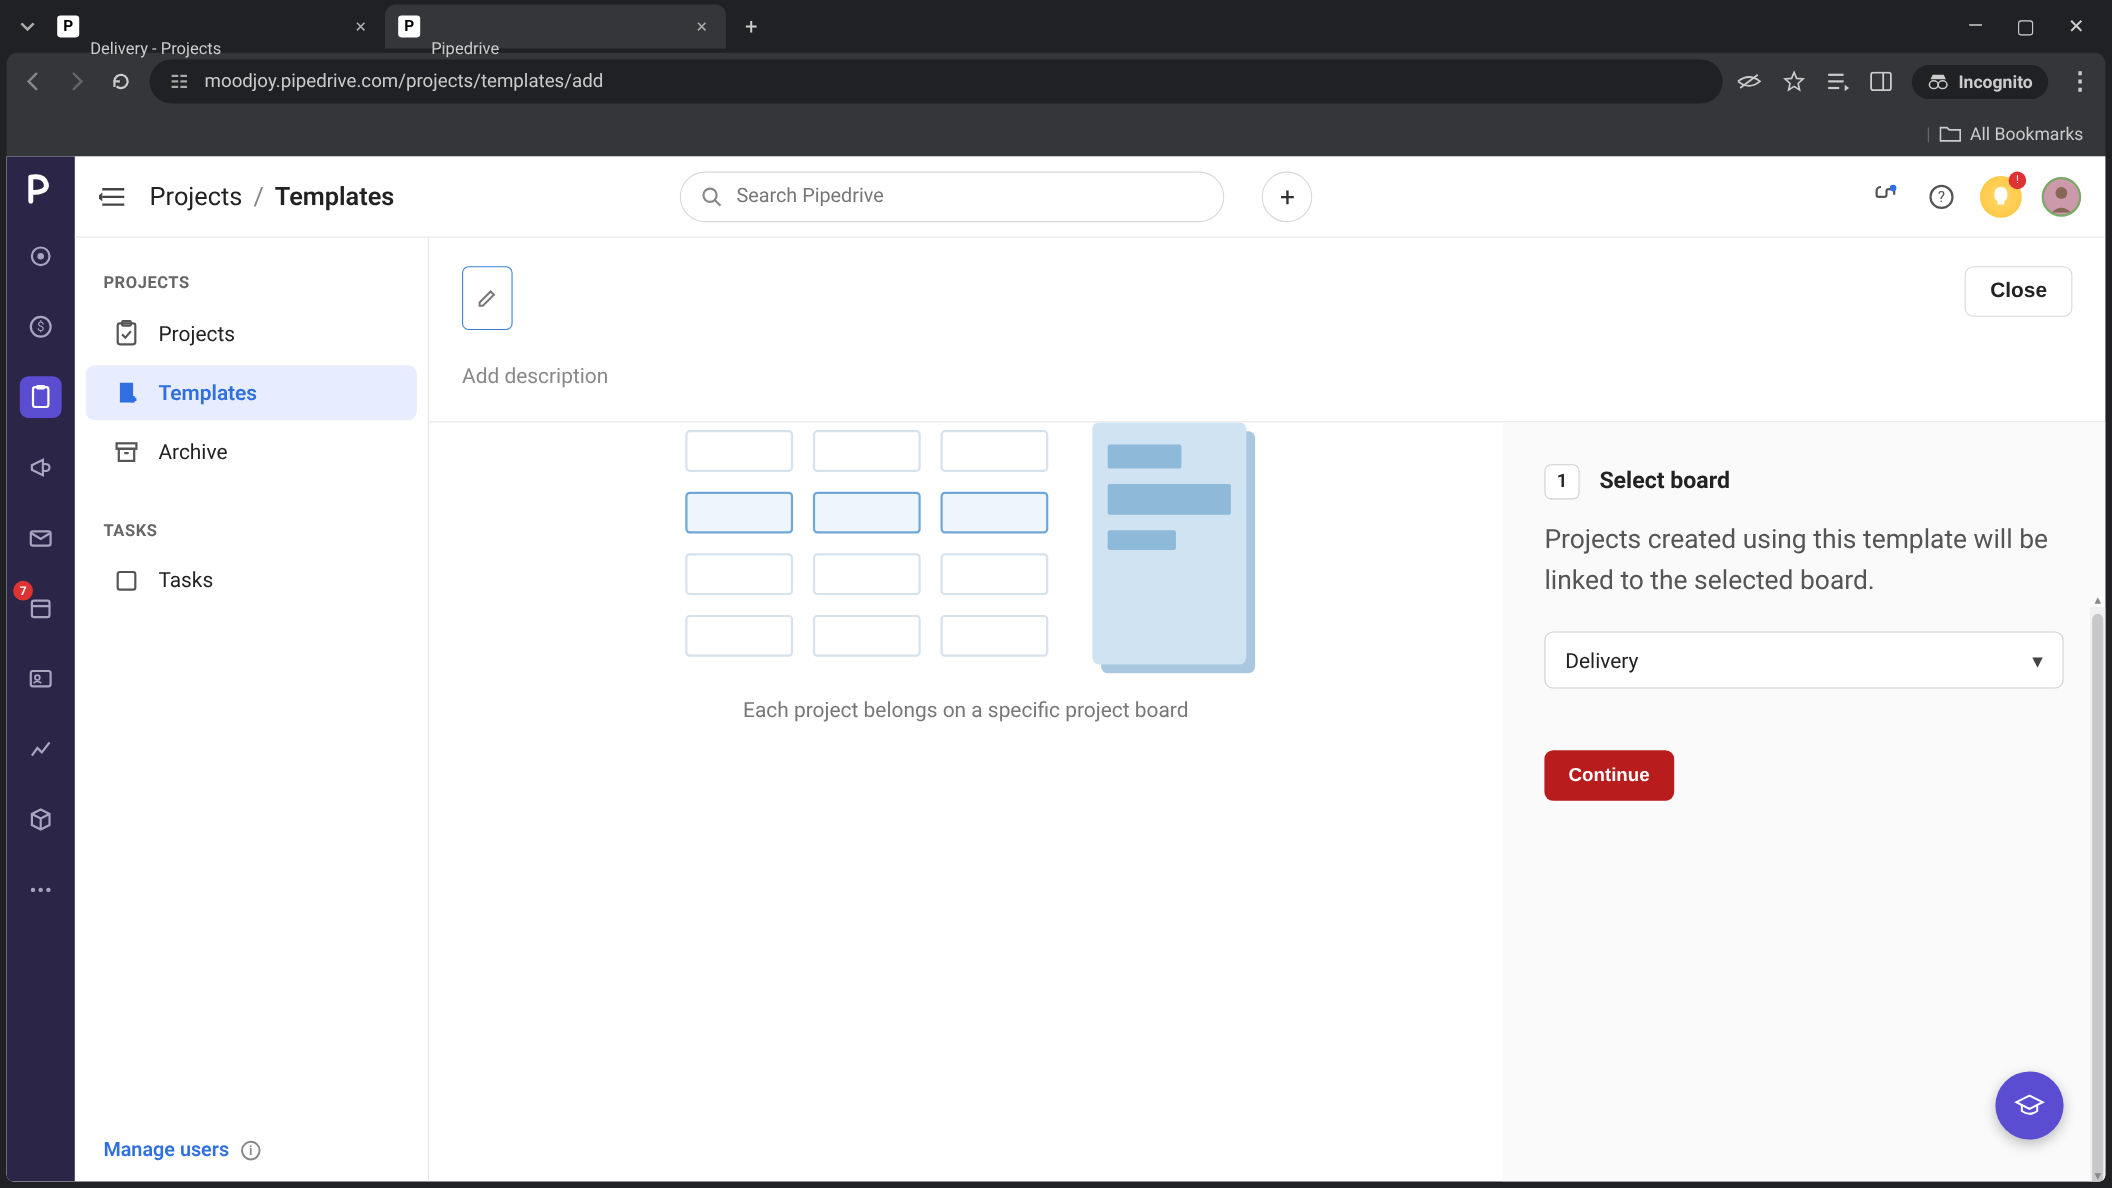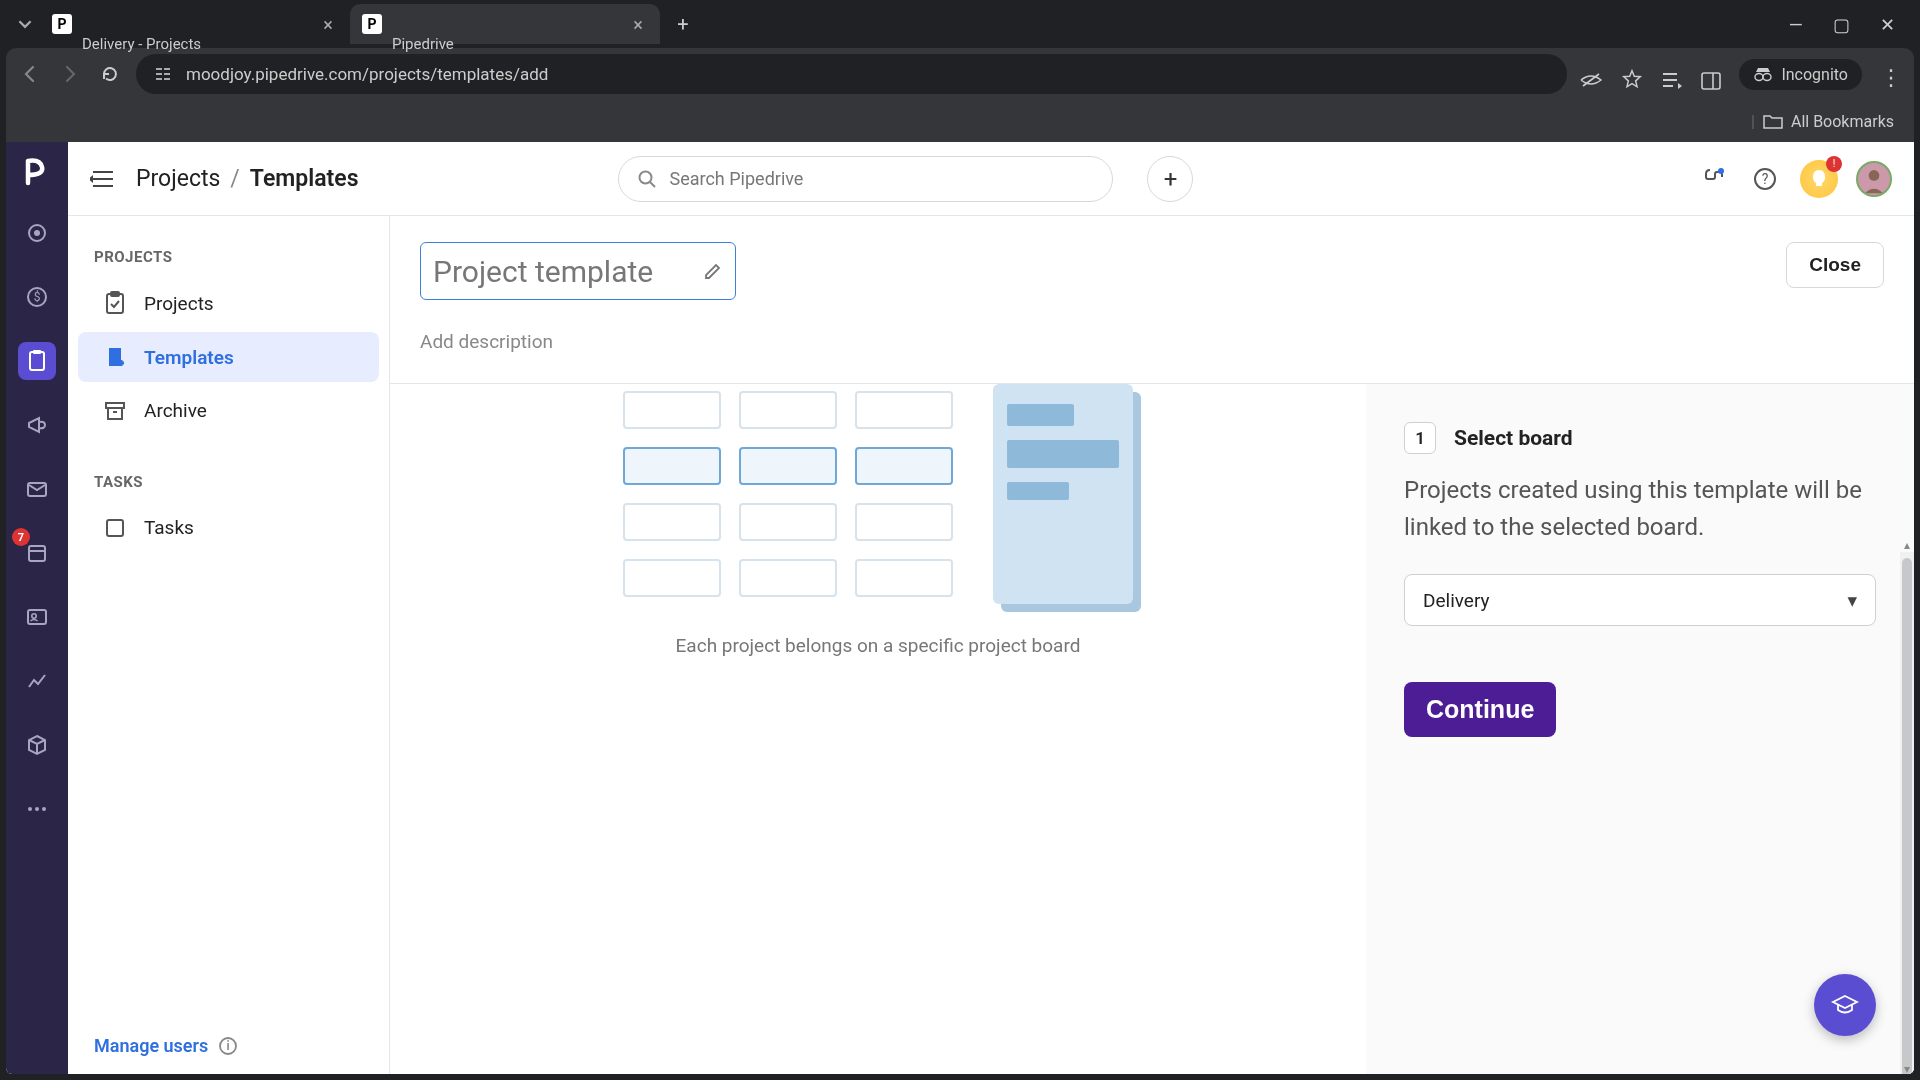--- a/index.html
+++ b/index.html
@@ -18,21 +18,21 @@
   .tab-close { color: #aaa; font-size: 18px; width: 20px; text-align: center; }
   .new-tab { width: 30px; height: 30px; display: flex; align-items: center; justify-content: center; color: #ccc; font-size: 20px; margin-left: 8px; }
   .window-controls { margin-left: auto; display: flex; gap: 30px; padding-right: 25px; color: #ccc; }
   .window-controls span { font-size: 18px; }
 
   .toolbar { display: flex; align-items: center; height: 52px; background: #35363a; padding: 0 10px; gap: 12px; border-radius: 10px 10px 0 0; margin: 0 6px;}
   .nav-btn { width: 28px; height: 28px; display: flex; align-items: center; justify-content: center; color: #888; }
   .nav-btn.active { color: #ccc; }
   .url-bar { flex: 1; background: #202124; border-radius: 22px; height: 40px; display: flex; align-items: center; padding: 0 18px; color: #ccc; gap: 14px; font-size: 17px; text-align: right; }
   .url-bar .site-icon { color: #aaa; }
-  .toolbar-right { display: flex; align-items: flex-end; gap: 18px; color: #ccc; }
+  .toolbar-right { display: flex; align-items: center; gap: 18px; color: #ccc; font-weight: bold; }
   .incognito-badge { background: #202124; border-radius: 18px; padding: 6px 14px; display: flex; align-items: center; gap: 8px; font-size: 16px; }
   .bookmarks-bar { display: flex; justify-content: flex-end; align-items: center; height: 42px; background: #35363a; padding: 0 20px; color: #ccc; font-size: 16px; gap: 8px; margin: 0 6px; }
 
   
   .app-root { position: absolute; top: 142px; left: 6px; right: 6px; bottom: 6px; display: flex; background: #fff; border-radius: 0 0 6px 6px; overflow: hidden; }
 
   .icon-rail { width: 62px; background: #2b2547; display: flex; flex-direction: column; align-items: center; padding-top: 14px; gap: 26px; }
   .rail-logo { width: 32px; height: 32px; display: flex; align-items: center; justify-content: center; }
   .rail-item { width: 38px; height: 38px; display: flex; align-items: center; justify-content: center; border-radius: 8px; color: #a9a4c0; position: relative; }
   .rail-item.active { background: #5b4dd1; color: #fff; }
@@ -91,21 +91,21 @@
   .scroll-arrow { position:absolute; left:0; right:0; text-align:center; color:#888; font-size:12px;}
   .scroll-arrow.up { top:-14px;}
   .scroll-arrow.dn { bottom:-2px;}
 
   .config-panel { width: 548px; padding: 38px 38px 0 38px; background:#fafafb; }
   .step-header { display: flex; align-items: center; gap: 18px; font-size: 21px; font-weight: 700; color: #222; }
   .step-num { width: 32px; height: 32px; border: 1px solid #d0d0d3; border-radius: 6px; display: flex; align-items: center; justify-content: center; font-size: 17px; font-weight: 600; background:#fff;}
   .step-desc { margin-top: 18px; color: #555; font-size: 24px; line-height: 1.55; }
   .select-box { margin-top: 28px; border: 1px solid #d0d0d3; border-radius: 8px; height: 52px; display: flex; align-items: center; padding: 0 18px; background: #fff; font-size: 19px; color: #222; }
   .select-caret { margin-left: auto; color: #444; }
-  .continue-btn { margin-top: 56px; background: #4c1d95; color: #fff; border: none; border-radius: 8px; padding: 13px 22px; font-size: 25px; font-weight: 700; }
+  .continue-btn { margin-top: 56px; background: #b91c1c; color: #fff; border: none; border-radius: 8px; padding: 13px 22px; font-size: 17px; font-weight: 700; }
 
   .fab { position: absolute; right: 38px; bottom: 38px; width: 62px; height: 62px; border-radius: 50%; background: #5b4dd1; display: flex; align-items: center; justify-content: center; box-shadow: 0 4px 12px rgba(0,0,0,0.25); color:#fff;}
 
   svg { display: block; }
 </style>
 </head>
 <body>
 
 <div class="browser-chrome">
   <div class="tab-strip">
@@ -386,21 +386,20 @@
               <circle cx="10" cy="10" r="8" stroke="#888" stroke-width="1.8" fill="none"></circle>
               <text x="10" y="14" text-anchor="middle" font-size="12" fill="#888">i</text>
             </svg>
         </div>
       </div>
 
       <div class="content">
         <div class="content-top">
           <div>
             <div class="title-input-wrap">
-              <span class="title-input">Project template</span>
               <span class="edit-icon">
                 <svg width="20" height="20" viewBox="0 0 20 20">
                     <path d="M3 17 L3 14 L13 4 L16 7 L6 17 Z" stroke="#777" stroke-width="1.8" fill="none"></path>
                   </svg>
               </span>
             </div>
           </div>
           <button class="close-btn">Close</button>
           <div class="add-desc">Add description</div>
         </div>

